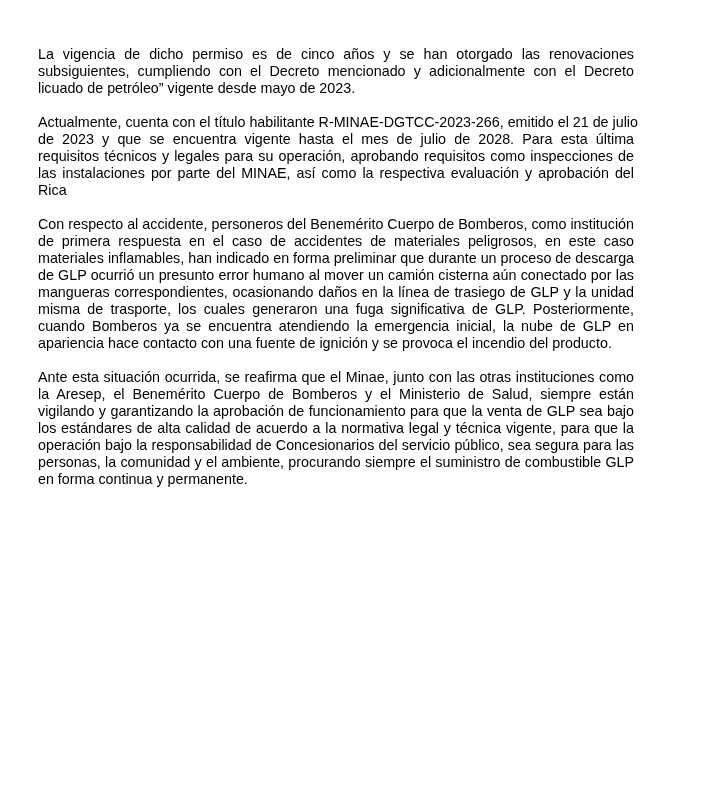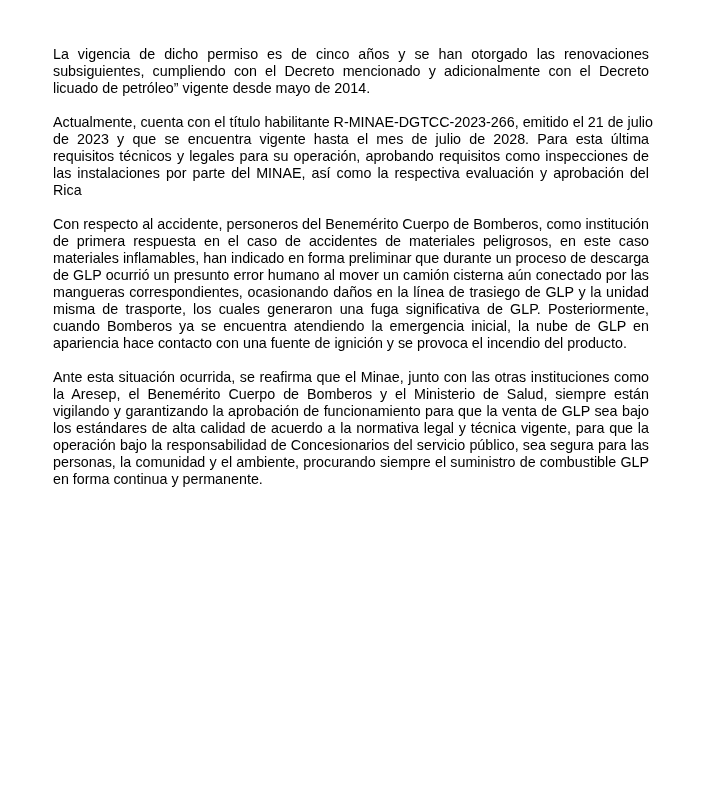--- a/index.html
+++ b/index.html
@@ -1,19 +1,19 @@
 <!DOCTYPE html>
 <html><head>
 <meta charset="utf-8">
 <style>
   html, body { margin: 0; padding: 0; background: #ffffff; }
   body { width: 705px; height: 789px; overflow: hidden; position: relative; }
   .page {
     position: absolute;
-    left: 53px;
+    left: 38px;
     top: 46px;
     width: 596px;
     font-family: "Liberation Sans", sans-serif;
     font-size: 14.3px;
     line-height: 17px;
     color: #000000;
   }
   .para { margin: 0 0 17px 0; }
   .line {
     display: block;
@@ -24,21 +24,21 @@
   }
   .line.last { text-align-last: left; text-align: left; }
 </style>
 </head>
 <body>
 
 <div class="page">
   <div class="para">
     <span class="line">La vigencia de dicho permiso es de cinco años y se han otorgado las renovaciones</span>
     <span class="line">subsiguientes, cumpliendo con el Decreto mencionado y adicionalmente con el Decreto</span>
-    <span class="line last">licuado de petróleo” vigente desde mayo de 2014.</span>
+    <span class="line last">licuado de petróleo” vigente desde mayo de 2023.</span>
   </div>
   <div class="para">
     <span class="line">Actualmente, cuenta con el título habilitante R-MINAE-DGTCC-2023-266, emitido el 21 de julio</span>
     <span class="line">de 2023 y que se encuentra vigente hasta el mes de julio de 2028. Para esta última</span>
     <span class="line">requisitos técnicos y legales para su operación, aprobando requisitos como inspecciones de</span>
     <span class="line">las instalaciones por parte del MINAE, así como la respectiva evaluación y aprobación del</span>
     <span class="line last">Rica</span>
   </div>
   <div class="para">
     <span class="line">Con respecto al accidente, personeros del Benemérito Cuerpo de Bomberos, como institución</span>

